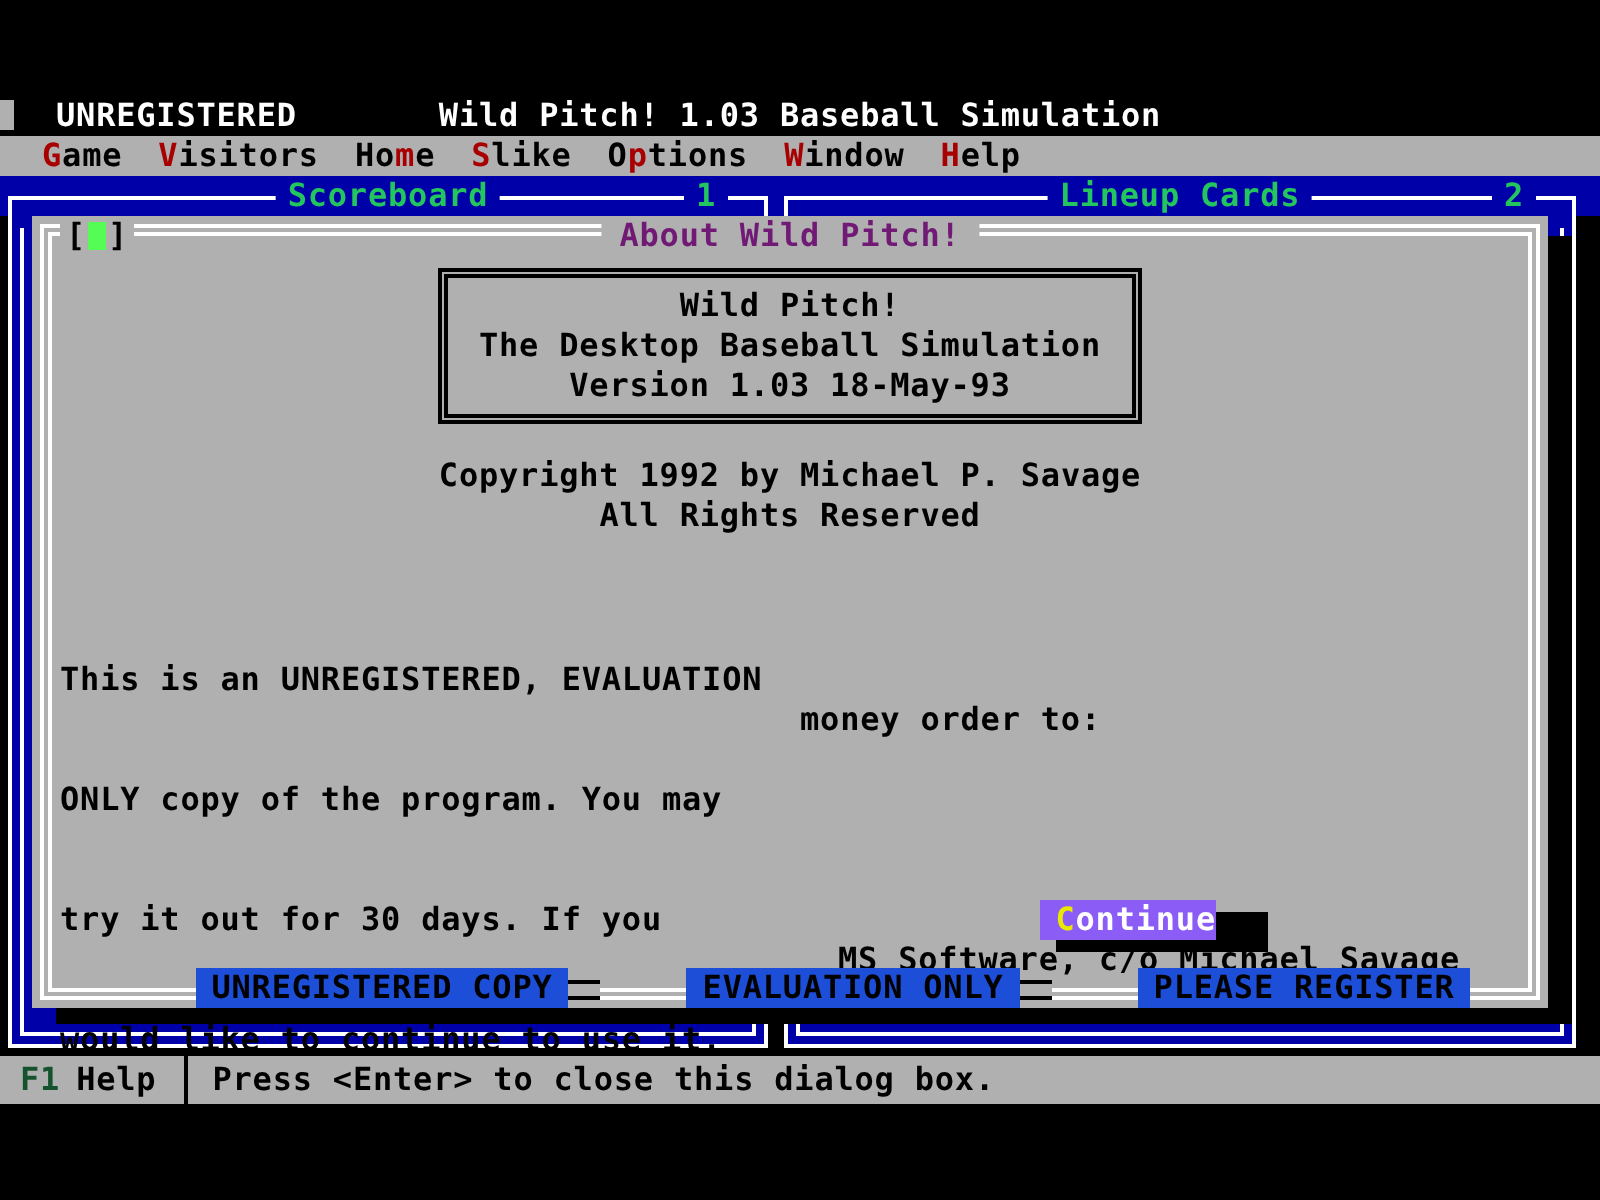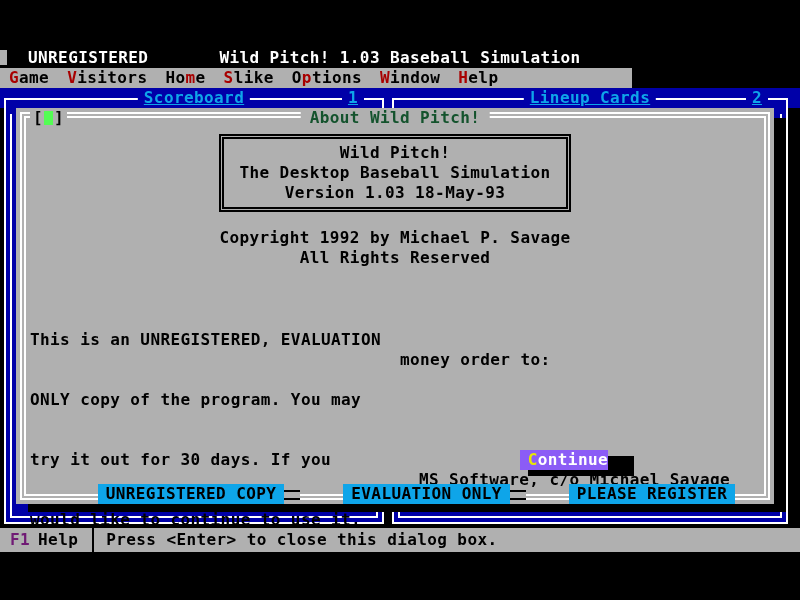--- a/index.html
+++ b/index.html
@@ -12,72 +12,72 @@
   .abs { position:absolute; }
 
   
   .topbar { top:48px; left:0; width:800px; height:20px; background:#000; color:#fff; }
   .topbar .chip { left:0; top:2px; width:7px; height:15px; background:#b0b0b0; }
   .topbar .t-left { left:28px; top:0; }
   .topbar .t-center { left:0; width:800px; text-align:center; top:0; }
   .topbar .t-right { right:10px; top:0; }
 
   
-  .menubar { top:68px; left:0; width:632px; height:20px; background:#b0b0b0;
-             display:flex; align-items:center; }
+  .menubar { top:68px; left:0; width:800px; height:20px; background:#b0b0b0;
+             display:flex; align-items:center; padding-left:12px; }
   .menu-item { padding:0 9px; height:20px; }
   .hot { color:#a80000; }
 
   
   .blueband { top:88px; left:0; width:800px; height:20px; background:#0000a8; }
   .tuiwin { background:#0000a8; border:2px solid #fff; }
   .win1 { left:4px;  top:98px; width:380px; height:426px; }
   .win2 { left:392px; top:98px; width:396px; height:426px; }
   .tuiwin .inner { position:absolute; left:4px; right:4px; top:14px; bottom:4px;
                    border:2px solid #fff; border-top:none; }
-  .wlabel { position:absolute; top:-12px; background:#0000a8; color:#0ea5e9;
-            padding:0 6px; height:20px;text-decoration:underline; }
+  .wlabel { position:absolute; top:-12px; background:#0000a8; color:#22c55e;
+            padding:0 6px; height:20px; }
   .wtitle { left:50%; transform:translateX(-50%); }
   .wnum { right:18px; }
 
   
   .dlg-shadow { left:28px; top:118px; width:758px; height:394px; background:#000; }
   .dialog { left:16px; top:108px; width:758px; height:396px; background:#b0b0b0; }
   .dlg-line-outer { position:absolute; inset:4px; border:2px solid #fff; pointer-events:none; }
   .dlg-line-inner { position:absolute; inset:8px; border:2px solid #fff; pointer-events:none; }
 
   .dlg-titlerow { position:absolute; top:0; left:0; right:0; height:20px; }
   .dlg-title { position:absolute; left:50%; transform:translateX(-50%); top:0;
-               background:#b0b0b0; color:#14532d; padding:0 9px; height:20px; }
+               background:#b0b0b0; color:#701a75; padding:0 9px; height:20px; }
   .closebtn { position:absolute; left:14px; top:0; height:20px; background:#b0b0b0;
               padding:0 3px; display:flex; align-items:center; }
   .closebtn .blk { display:inline-block; width:9px; height:14px; background:#54fc54; margin:0 1px; }
 
   .aboutbox { position:absolute; left:50%; transform:translateX(-50%); top:26px;
               width:352px; border:5px double #000; text-align:center; padding:4px 0; }
   .copyright { position:absolute; left:0; width:100%; top:120px; text-align:center; }
   .bodytext { position:absolute; left:14px; top:182px; white-space:pre; }
   .register { position:absolute; left:384px; top:202px; white-space:pre; }
   .register .addr { margin-top:20px; margin-left:19px; }
 
   .btn-shadow { position:absolute; left:512px; top:348px; width:106px; height:20px; background:#000; }
   .btn { position:absolute; left:504px; top:342px; width:88px; height:20px;
          background:#8b5cf6; color:#fff; text-align:right; cursor:pointer; }
   .btn .hotkey { color:#e8e800; }
 
   .dlg-footer { position:absolute; bottom:0; left:0; right:0; height:20px;
                 display:flex; align-items:center; justify-content:center; }
-  .foot-label { background:#0ea5e9; padding:0 8px; height:20px;margin-left:43px; }
+  .foot-label { background:#1d4ed8; padding:0 8px; height:20px;margin-left:43px; }
   .foot-sep { width:16px; height:10px; border-top:2px solid #000; border-bottom:2px solid #000;
               background:#b0b0b0; margin-top:1px; }
 
   
   .statusbar { top:528px; left:0; width:800px; height:24px; background:#b0b0b0;
                display:flex; align-items:center; }
-  .statusbar .fkey { color:#701a75; margin-left:10px; }
+  .statusbar .fkey { color:#14532d; margin-left:10px; }
   .statusbar .fkeylabel { margin-left:8px; }
   .statusbar .sep { width:2px; height:24px; background:#000; margin:0 12px 0 14px; }
 </style>
 </head>
 <body>
 
 <div class="abs blueband"></div>
 
 <div class="abs tuiwin win1">
   <div class="inner"></div>

